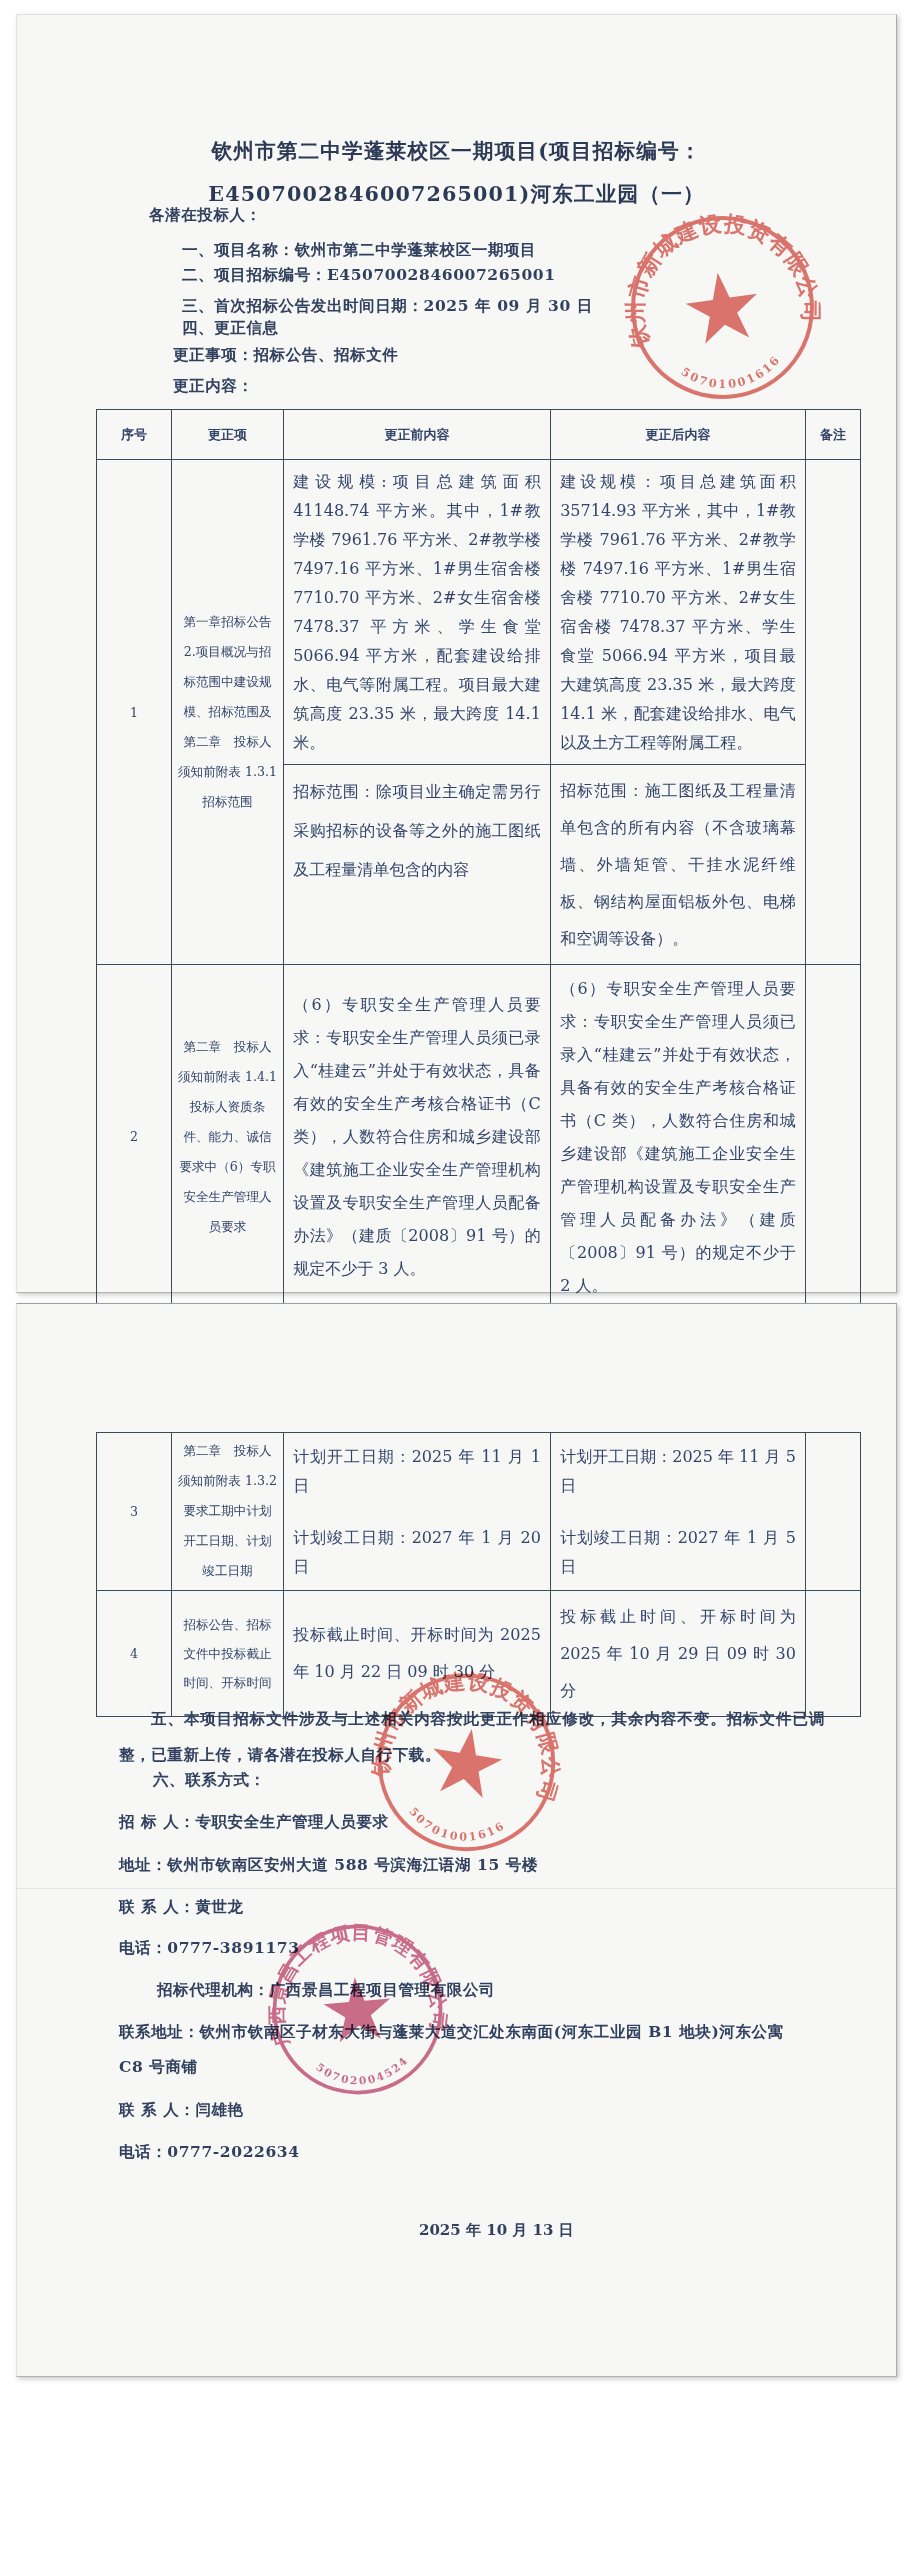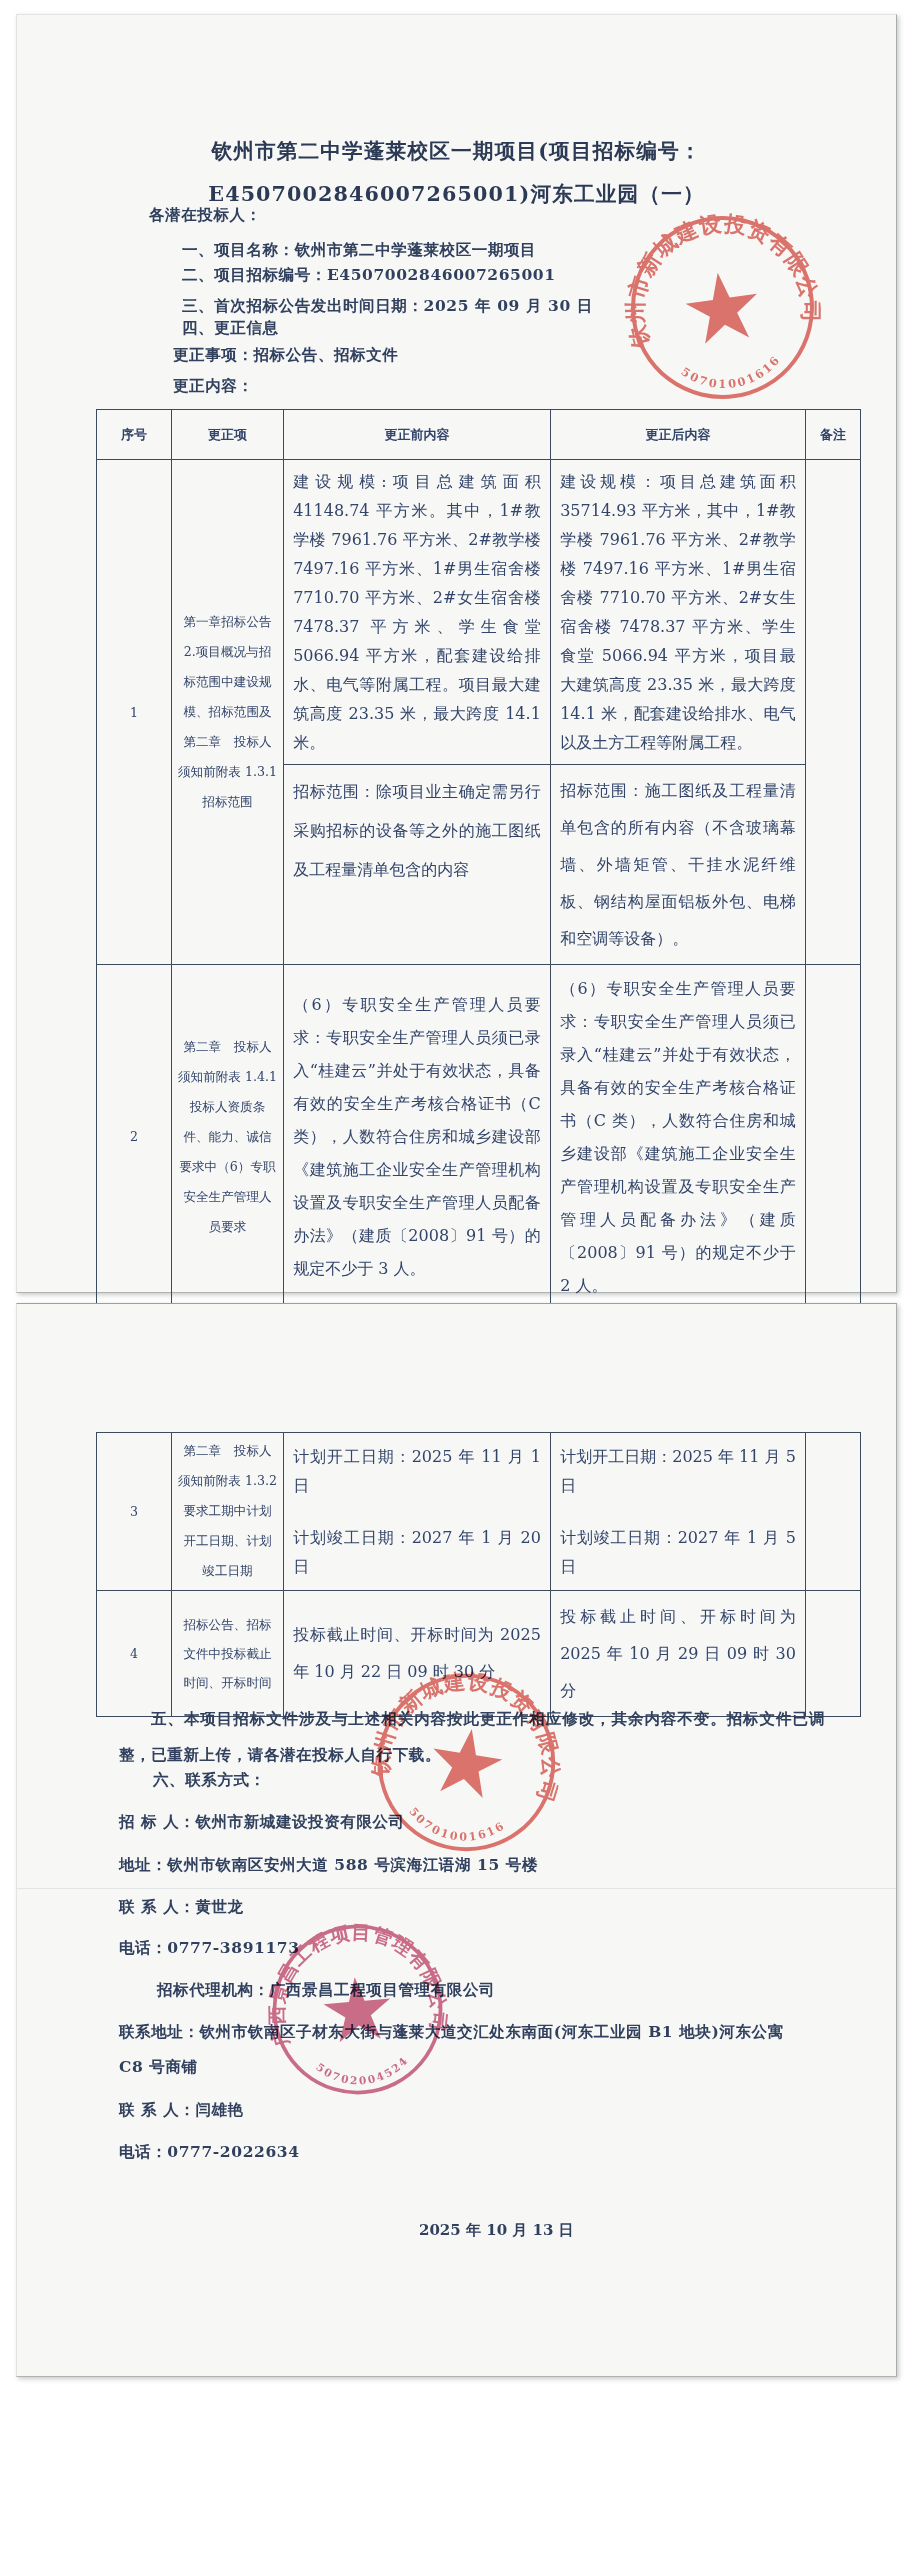--- a/index.html
+++ b/index.html
@@ -164,21 +164,21 @@
       <td class="content lh64">投标截止时间、开标时间为 2025 年 10 月 29 日 09 时 30 分</td>
       <td class="remark"></td>
     </tr>
   </tbody>
     </table>
 
   <div class="abs closing" style="top:397px;left:102px;width:706px;">五、本项目招标文件涉及与上述相关内容按此更正作相应修改，其余内容不变。招标文件已调整，已重新上传，请各潜在投标人自行下载。</div>
 
   <div class="abs bodyline" style="top:466px;left:136px;">六、联系方式：</div>
 
-  <div class="abs contact" style="top:508px;left:102px;">招 标 人：钦州市新城建设投资有限公司</div>
+  <div class="abs contact" style="top:508px;left:102px;">招 标 人：专职安全生产管理人员要求</div>
   <div class="abs contact" style="top:551px;left:102px;">地址：钦州市钦南区安州大道 588 号滨海江语湖 15 号楼</div>
   <div class="abs contact" style="top:593px;left:102px;">联 系 人：黄世龙</div>
   <div class="abs contact" style="top:634px;left:102px;">电话：0777-3891173</div>
   <div class="abs contact" style="top:676px;left:92px;margin-left:48px;">招标代理机构：广西景昌工程项目管理有限公司</div>
   <div class="abs contact" style="top:718px;left:102px;">联系地址：钦州市钦南区子材东大街与蓬莱大道交汇处东南面(河东工业园 B1 地块)河东公寓</div>
   <div class="abs contact" style="top:753px;left:102px;">C8 号商铺</div>
   <div class="abs contact" style="top:796px;left:102px;">联 系 人：闫雄艳</div>
   <div class="abs contact" style="top:838px;left:102px;">电话：0777-2022634</div>
 
   <div class="abs datestamp" style="top:917px;left:402px;width:184px;">2025 年 10 月 13 日</div>

